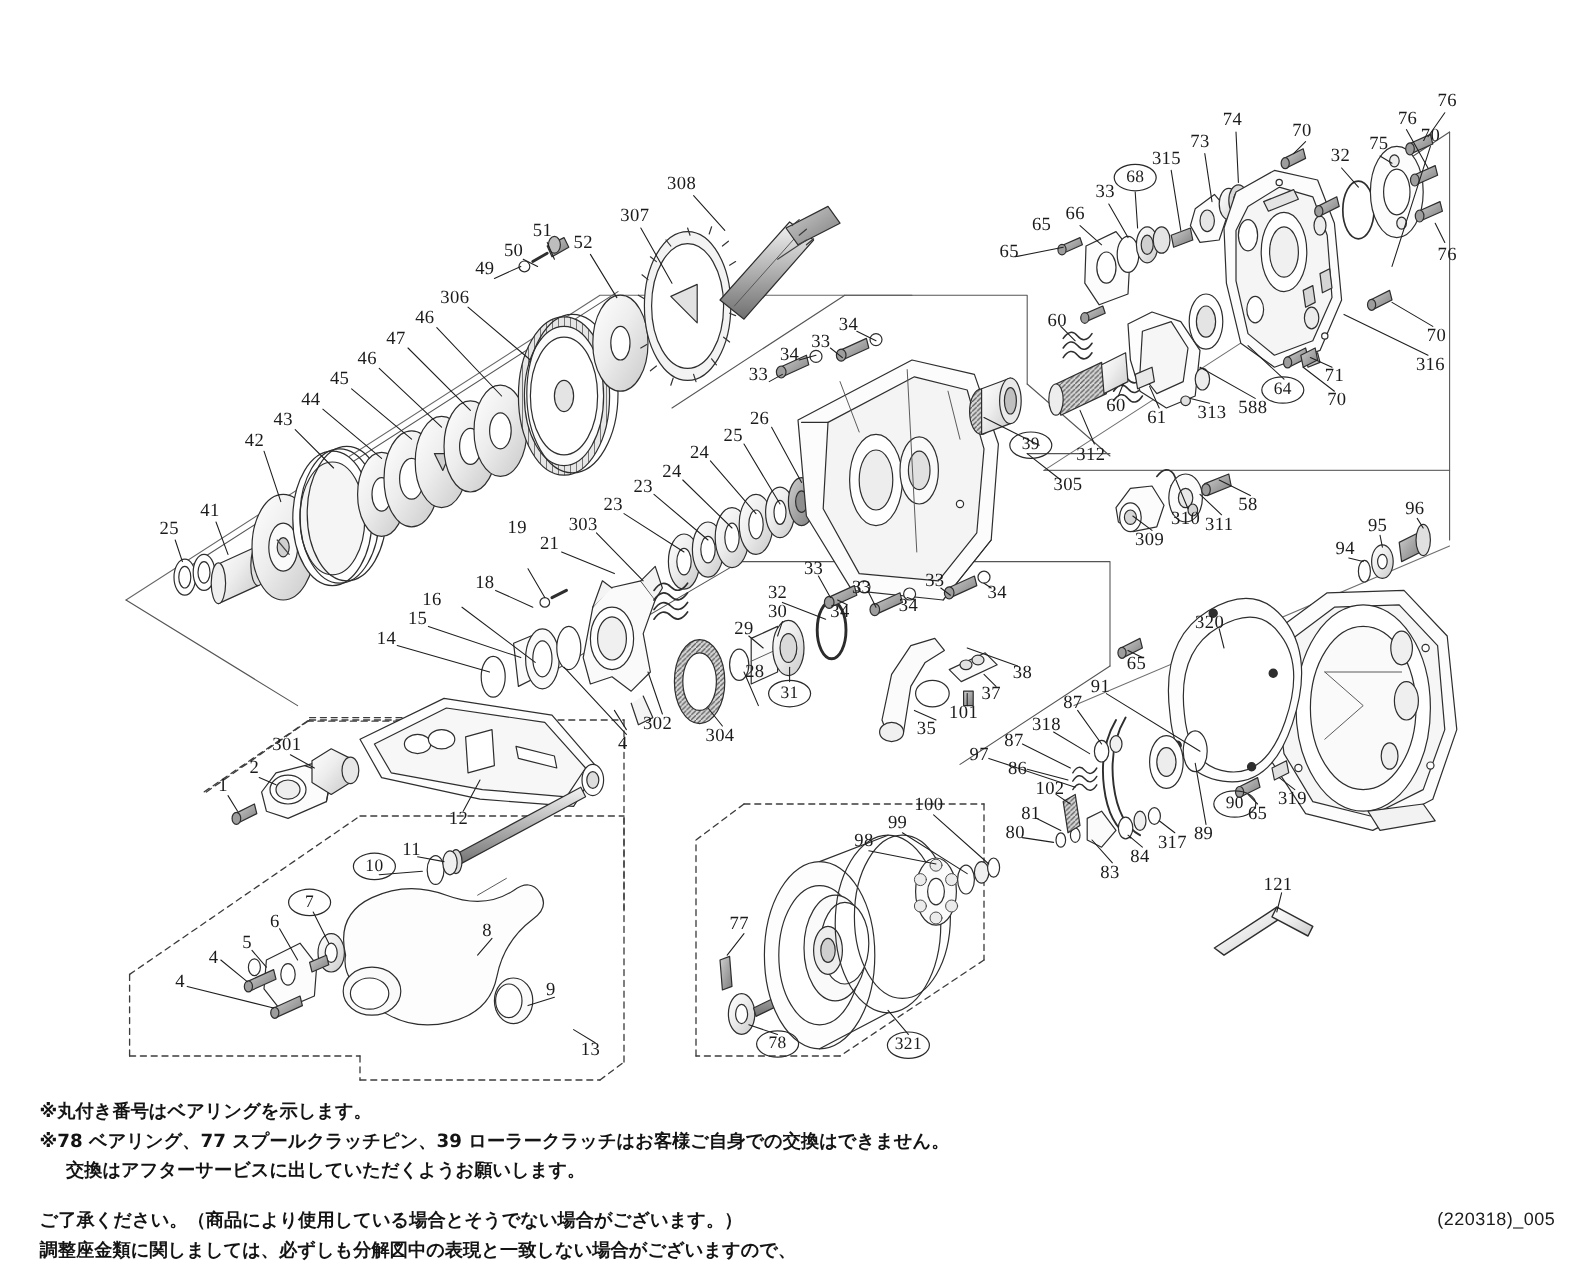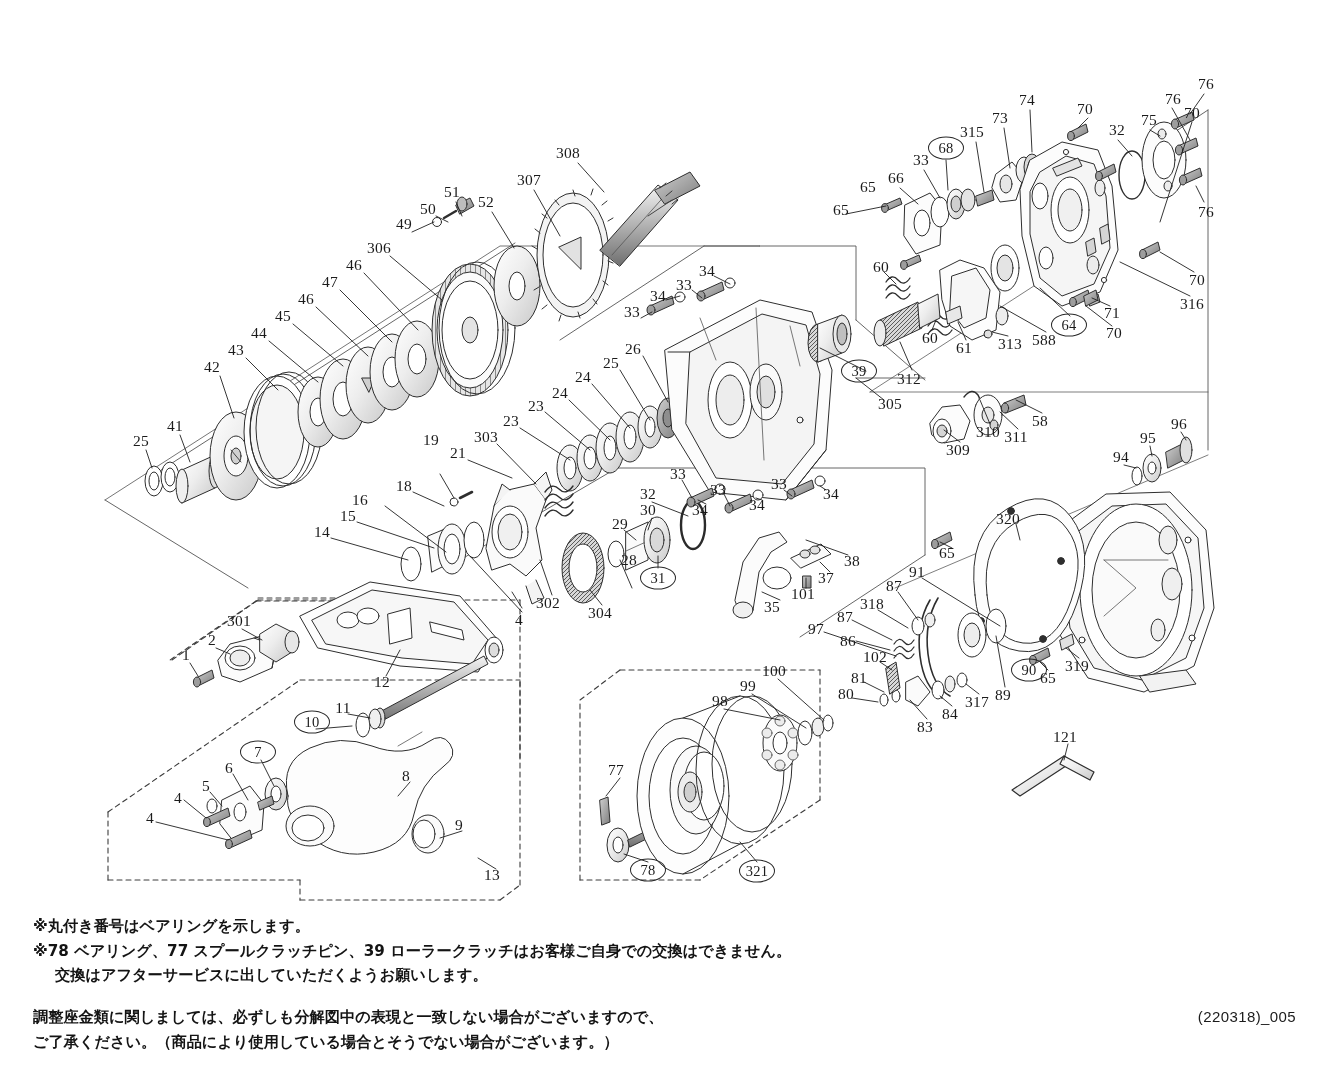--- a/index.html
+++ b/index.html
@@ -856,18 +856,18 @@
       <div class="lbl" style="left: 406px; top: 776px;">8</div>
       <div class="lbl" style="left: 459px; top: 825px;">9</div>
       <div class="lbl" style="left: 492px; top: 875px;">13</div>
     </div>
 
   <div class="notes">
     <p>※丸付き番号はベアリングを示します。</p>
     <p>※78 ベアリング、77 スプールクラッチピン、39 ローラークラッチはお客様ご自身での交換はできません。</p>
     <p class="indent">交換はアフターサービスに出していただくようお願いします。</p>
     <div class="gap"></div>
+    <p class="para">ご了承ください。（商品により使用している場合とそうでない場合がございます。）</p>
     <p class="para">調整座金類に関しましては、必ずしも分解図中の表現と一致しない場合がございますので、</p>
-    <p class="para">ご了承ください。（商品により使用している場合とそうでない場合がございます。）</p>
   </div>
 
   <div class="doccode">(220318)_005</div>
 </div>
 
 </body></html>

